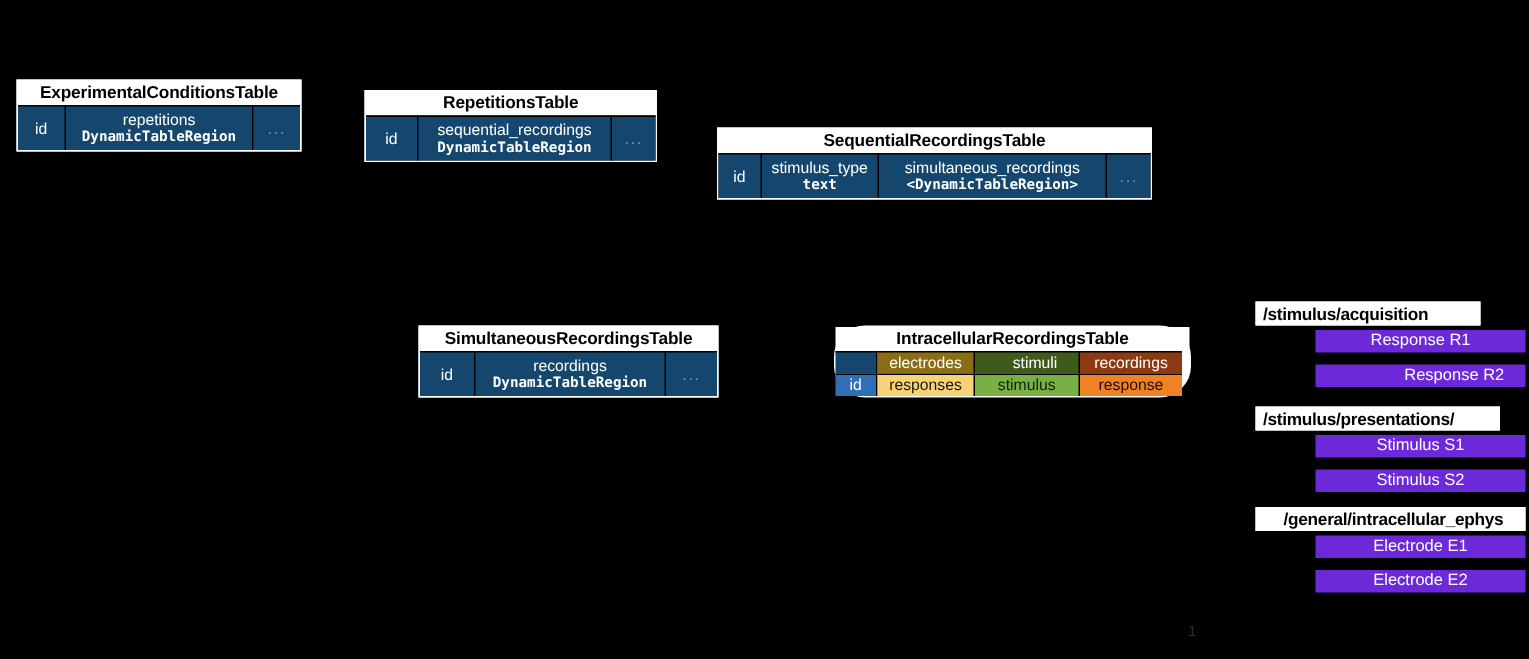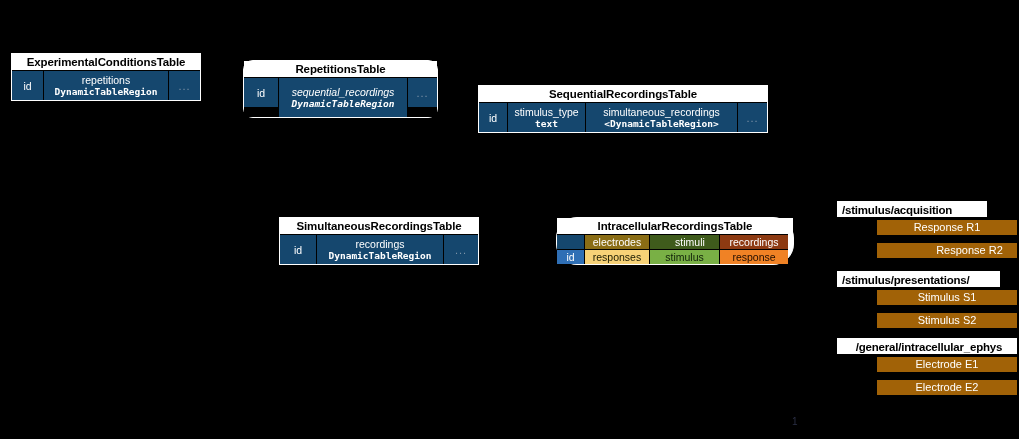--- a/index.html
+++ b/index.html
@@ -104,21 +104,21 @@
     font-size: 11.5px;
     line-height: 16px;
     height: 16px;
     padding-left: 4px;
     border: 1px solid #ffffff;
     white-space: nowrap;
     letter-spacing: -0.2px;
   }
   .grp-item {
     box-sizing: border-box;
-    background: #a16207;
+    background: #6d28d9;
     color: #ffffff;
     font-size: 11px;
     line-height: 15px;
     height: 15px;
     text-align: center;
     white-space: nowrap;
     overflow: hidden;
   }
 
   .pagenum {
@@ -142,27 +142,27 @@
       <div class="cell" style="width:125px; height:30px;">
         <span class="nm">repetitions</span>
         <span class="ty">DynamicTableRegion</span>
       </div>
       <div class="cell" style="width:31px; height:30px;">
         <span class="dots">...</span>
       </div>
     </div>
   </div>
 
-  <div class="tbl" style="left:243px; top:60px; width:195px;border-radius:10px;">
+  <div class="tbl" style="left:243px; top:60px; width:195px;">
     <div class="tbl-title">RepetitionsTable</div>
     <div class="tbl-row">
       <div class="cell id" style="width:35px; height:30px;">
         <span class="nm">id</span>
       </div>
-      <div class="cell" style="width:129px; height:40px;font-style:italic;">
+      <div class="cell" style="width:129px; height:30px;">
         <span class="nm">sequential_recordings</span>
         <span class="ty">DynamicTableRegion</span>
       </div>
       <div class="cell" style="width:29px; height:30px;">
         <span class="dots">...</span>
       </div>
     </div>
   </div>
 
   <div class="tbl" style="left:478px; top:85px; width:290px;">

